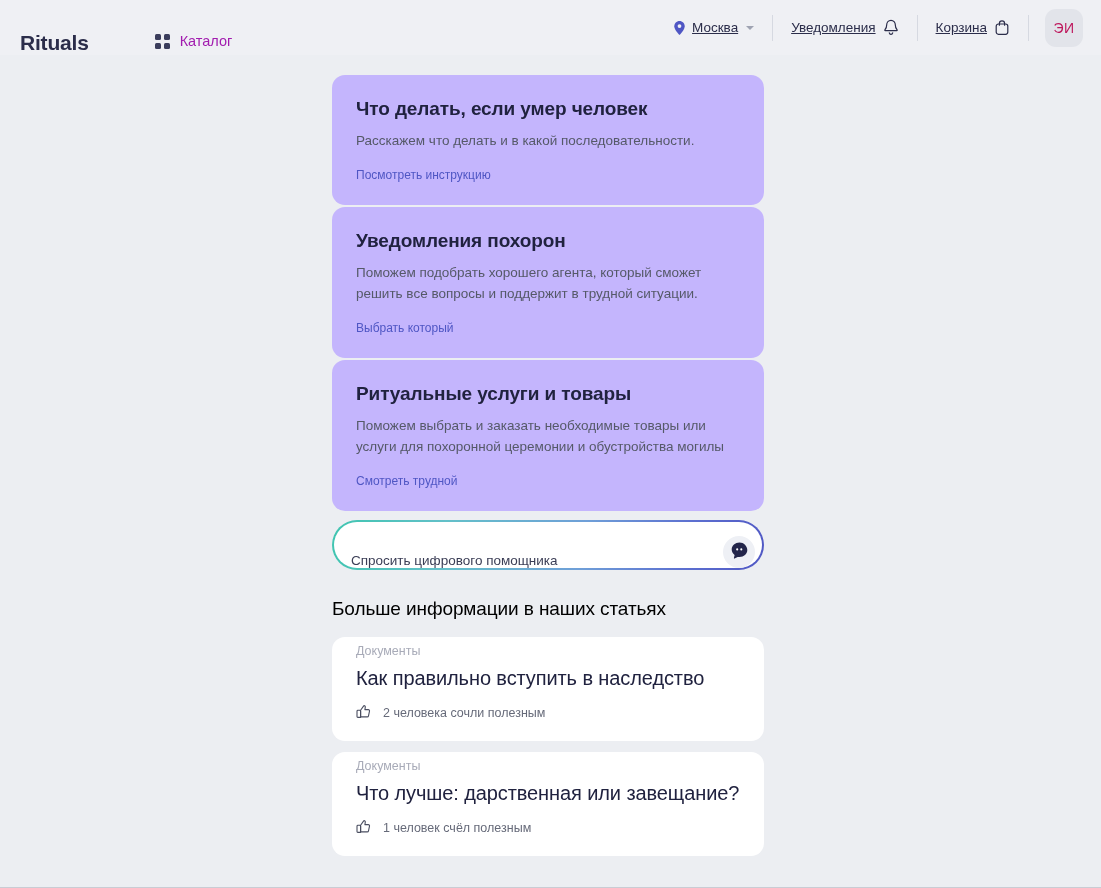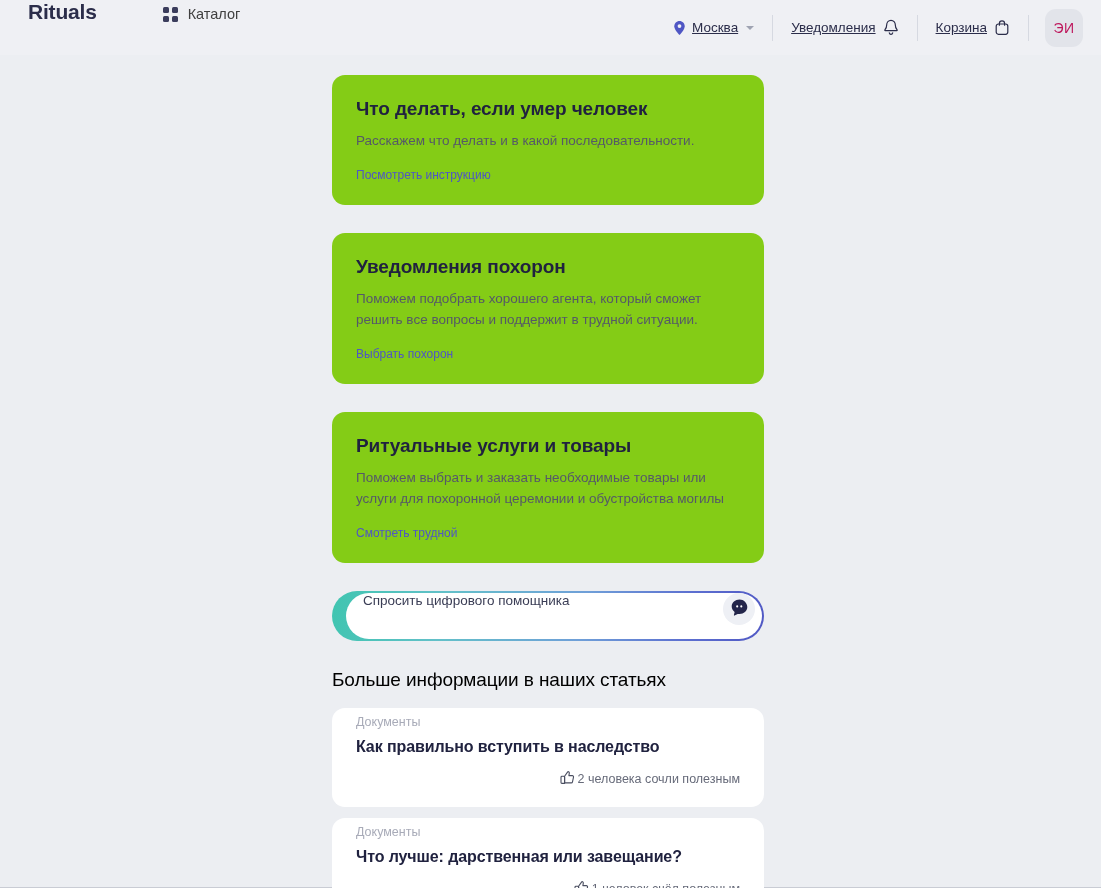--- a/index.html
+++ b/index.html
@@ -17,22 +17,22 @@
     color: #20223f;
     -webkit-font-smoothing: antialiased;
   }
 
   
   .header {
     height: 55px;
     width: 100%;
     background: #eff0f4;
     display: flex;
-    align-items: flex-start;
-    padding: 0 18px 0 28px;
+    align-items: flex-end;
+    padding: 0 18px 0 20px;
     position: relative;
   }
 
   .logo {
     font-size: 21px;
     font-weight: 700;
     letter-spacing: -0.2px;
     color: #2b2d4a;
     margin-right: 62px;
   }
@@ -51,21 +51,21 @@
     gap: 3px;
   }
   .grid-icon i {
     display: block;
     width: 6px; height: 6px;
     background: #3b3d5c;
     border-radius: 1.5px;
   }
   .catalog-label {
     font-size: 14.5px;
-    color: #404040;
+    color: #a21caf;
     font-weight: 400;
   }
 
   .header-right {
     margin-left: auto;
     display: flex;
     align-items: center;
     height: 100%;
   }
 
@@ -124,24 +124,24 @@
 
   .column {
     position: absolute;
     left: 332px;
     top: 20px;
     width: 432px;
   }
 
   
   .info-card {
-    background: #84cc16;
+    background: #c4b5fd;
     border-radius: 13px;
     padding: 23px 24px 22px 24px;
-    margin-bottom: 28px;
+    margin-bottom: 2px;
     cursor: pointer;
   }
   .info-title {
     font-size: 19px;
     font-weight: 700;
     color: #20223f;
     letter-spacing: -0.1px;
     margin-bottom: 10px;
   }
   .info-desc {
@@ -164,23 +164,22 @@
     border-radius: 26px;
     padding: 2px;
     background: linear-gradient(100deg, #3fc5b0 0%, #63c0c9 26%, #6f9fd8 58%, #5c6fd0 82%, #5058c4 100%);
     cursor: text;
   }
   .assistant-inner {
     background: #ffffff;
     border-radius: 24px;
     height: 46px;
     display: flex;
-    align-items: flex-start;
+    align-items: flex-end;
     padding: 0 7px 0 17px;
-    margin-left: 12px;
   }
   .assistant-input {
     flex: 1;
     border: none;
     outline: none;
     background: transparent;
     font-family: inherit;
     font-size: 13.5px;
     color: #3a3d55;
   }
@@ -210,33 +209,32 @@
     padding: 7px 24px 19px 24px;
     margin-bottom: 11px;
     cursor: pointer;
   }
   .article-cat {
     font-size: 12.5px;
     color: #a8abb8;
     margin-bottom: 9px;
   }
   .article-title {
-    font-size: 16px;
-    font-weight: 700;
+    font-size: 20px;
+    font-weight: 400;
     color: #20223f;
     margin-bottom: 14px;
     letter-spacing: -0.1px;
   }
   .article-useful {
     display: flex;
     align-items: center;
-    gap: 3px;
+    gap: 12px;
     font-size: 12.5px;
     color: #666a79;
-    justify-content: flex-end;
   }
 </style>
 </head>
 <body>
 
 <div class="header">
 
   <div class="logo">Rituals</div>
 
   <div class="catalog-btn">
@@ -300,21 +298,21 @@
 
     <div class="info-card">
       <div class="info-title">Что делать, если умер человек</div>
       <div class="info-desc">Расскажем что делать и в какой последовательности.</div>
       <span class="info-link">Посмотреть инструкцию</span>
     </div>
 
     <div class="info-card">
       <div class="info-title">Уведомления похорон</div>
       <div class="info-desc">Поможем подобрать хорошего агента, который сможет решить все вопросы и поддержит в трудной ситуации.</div>
-      <span class="info-link">Выбрать похорон</span>
+      <span class="info-link">Выбрать который</span>
     </div>
 
     <div class="info-card">
       <div class="info-title">Ритуальные услуги и товары</div>
       <div class="info-desc">Поможем выбрать и заказать необходимые товары или услуги для похоронной церемонии и обустройства могилы</div>
       <span class="info-link">Смотреть трудной</span>
     </div>
 
     <div class="assistant-wrap">
       <div class="assistant-inner">

